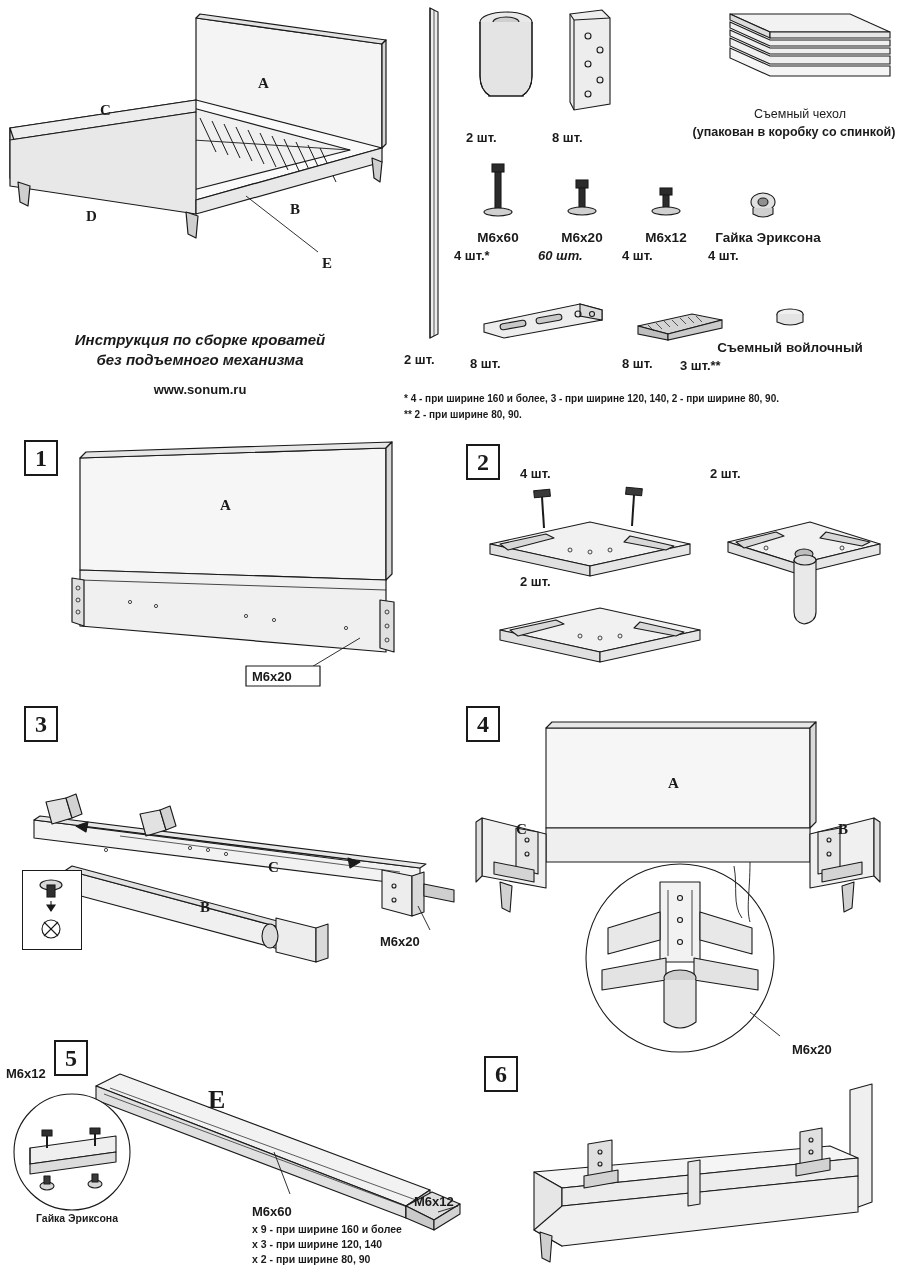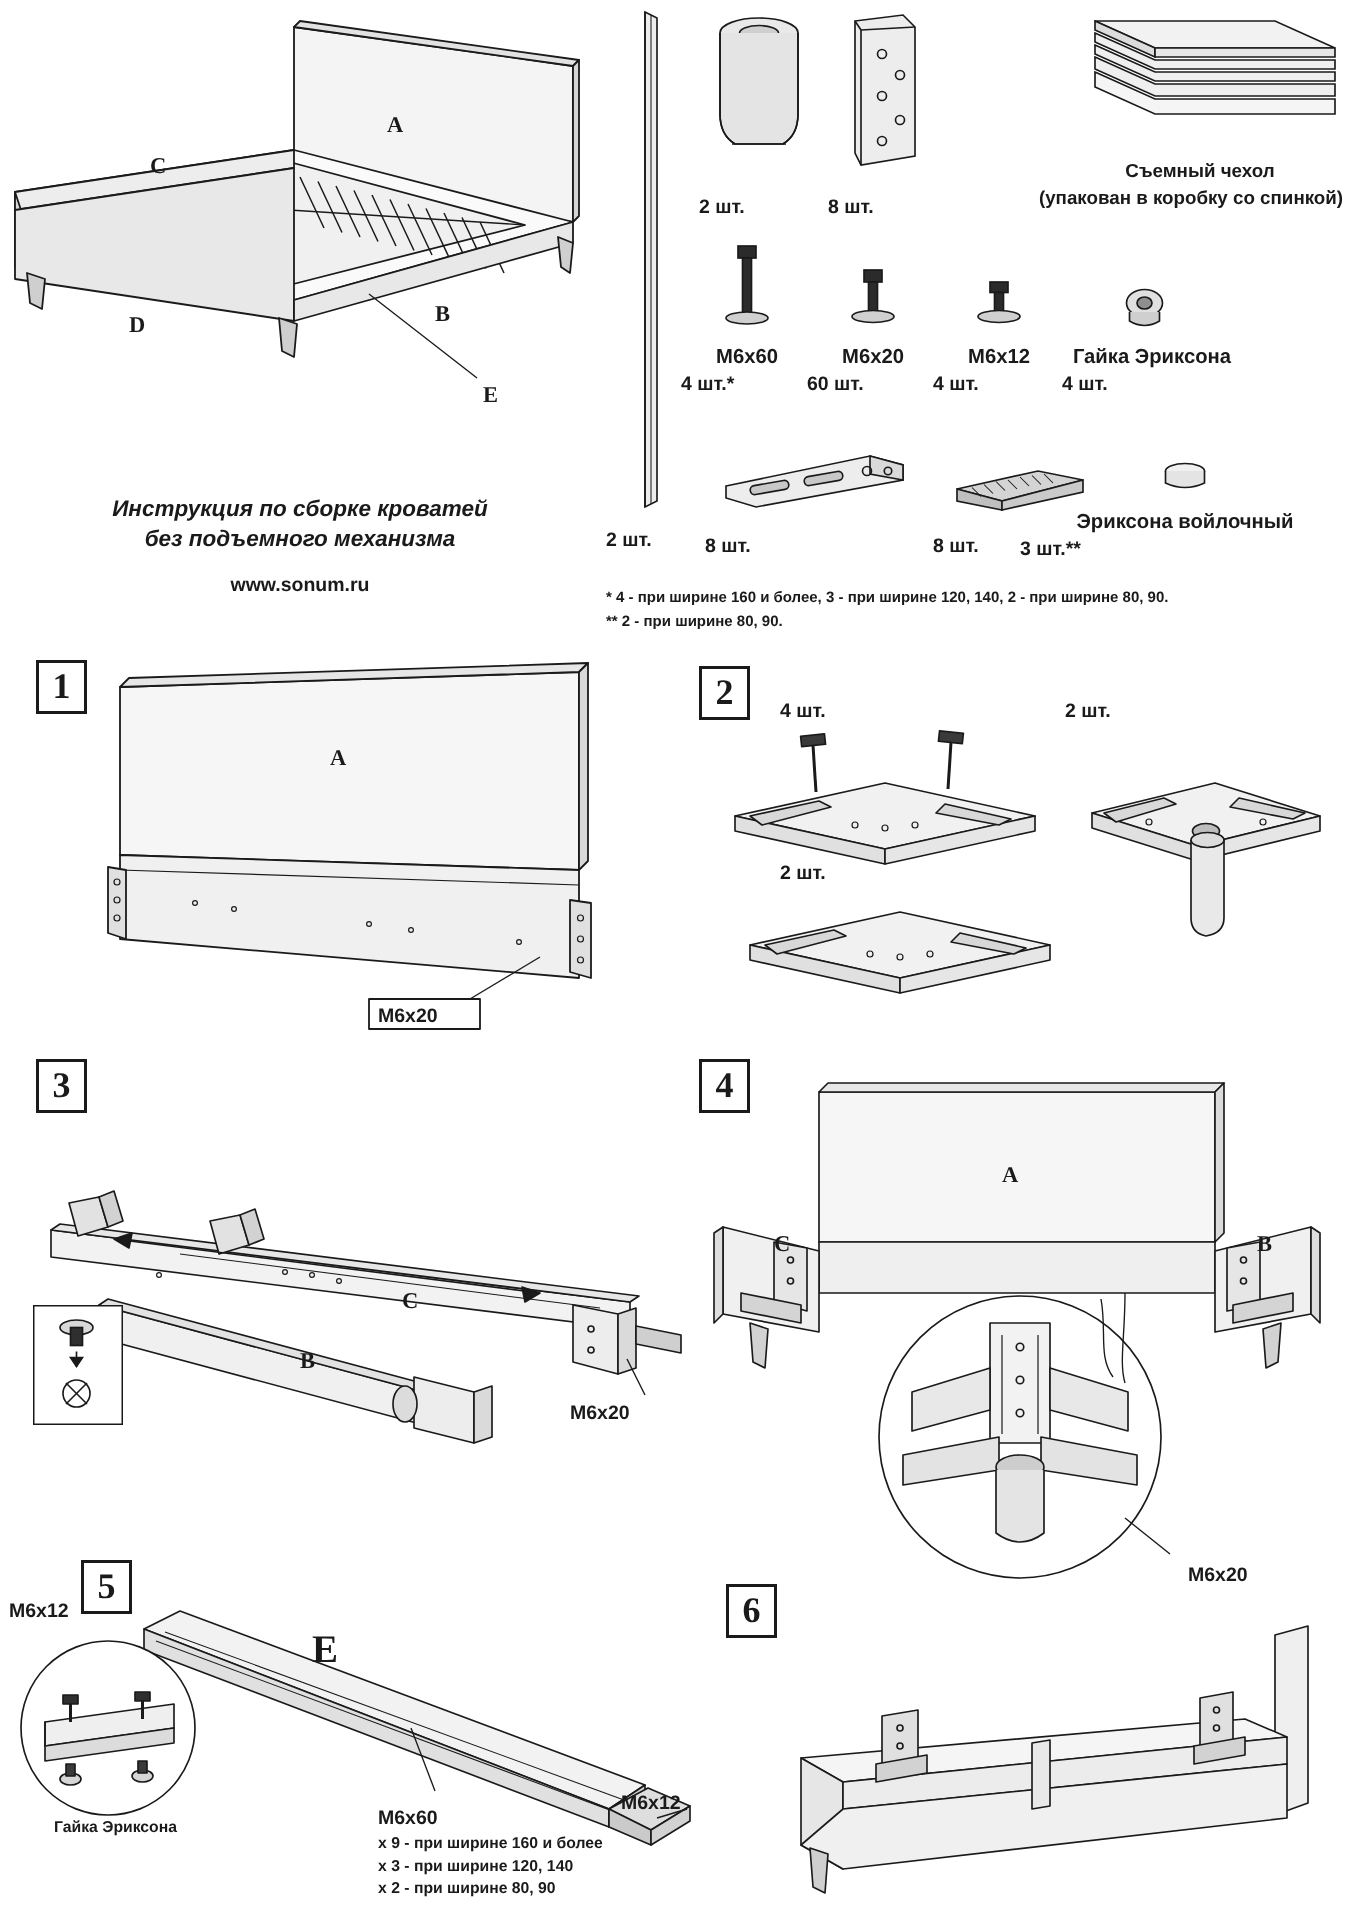--- a/index.html
+++ b/index.html
@@ -23,21 +23,21 @@
     font-size:24px;font-weight:bold;
     font-family:"Liberation Serif", serif;
   }
   .label-bold{font-weight:bold;font-size:13px;}
   .label-xs{font-size:10.5px;}
   .title-main{font-size:15px;font-weight:bold;text-align:center;line-height:1.35;font-style:italic;}
   .url{font-size:13px;font-weight:bold;text-align:center;}
   .part-label{font-weight:bold;font-size:13.5px;text-align:center;}
   .part-qty{font-weight:bold;font-size:13px;text-align:left;}
   .note{font-size:10px;font-weight:bold;line-height:1.45;}
-  .cap{font-size:12.5px;font-weight:bold;text-align:center;line-height:1.3;}
+  .cap{font-size:12.5px;font-weight:normal;text-align:center;line-height:1.3;}
   .panel-border{position:absolute;border:1.5px solid #1a1a1a;}
 </style>
 </head>
 <body>
 
 <div class="page">
 
   <div class="abs" style="left:0px;top:0px;width:400px;height:310px;">
     <svg width="400" height="310" viewBox="0 0 400 310">
       <g fill="none" stroke="#1a1a1a" stroke-width="1.2" stroke-linejoin="round">
@@ -171,21 +171,21 @@
     <div class="abs part-qty" style="left:50px;top:248px;width:88px;">4 шт.*</div>
 
     <svg class="abs" style="left:150px;top:176px;" width="56" height="48" viewBox="0 0 56 48">
       <g fill="none" stroke="#1a1a1a" stroke-width="1.1">
         <rect x="22" y="4" width="12" height="8" fill="#2b2b2b"></rect>
         <rect x="25" y="12" width="6" height="20" fill="#2b2b2b"></rect>
         <ellipse cx="28" cy="35" rx="14" ry="4" fill="#d0d0d0"></ellipse>
       </g>
     </svg>
     <div class="abs part-label" style="left:134px;top:230px;width:88px;">M6x20</div>
-    <div class="abs part-qty" style="left:134px;top:248px;width:88px;">60 шт.</div>
+    <div class="abs part-qty" style="left:134px;top:248px;width:88px;font-style:italic;">60 шт.</div>
 
     <svg class="abs" style="left:234px;top:184px;" width="56" height="40" viewBox="0 0 56 40">
       <g fill="none" stroke="#1a1a1a" stroke-width="1.1">
         <rect x="22" y="4" width="12" height="7" fill="#2b2b2b"></rect>
         <rect x="25" y="11" width="6" height="13" fill="#2b2b2b"></rect>
         <ellipse cx="28" cy="27" rx="14" ry="4" fill="#d0d0d0"></ellipse>
       </g>
     </svg>
     <div class="abs part-label" style="left:218px;top:230px;width:88px;">M6x12</div>
     <div class="abs part-qty" style="left:218px;top:248px;width:88px;">4 шт.</div>
@@ -229,21 +229,21 @@
       </g>
     </svg>
     <div class="abs part-qty" style="left:218px;top:356px;width:110px;">8 шт.</div>
 
     <svg class="abs" style="left:356px;top:300px;" width="60" height="36" viewBox="0 0 60 36">
       <g fill="none" stroke="#1a1a1a" stroke-width="1.1">
         <ellipse cx="30" cy="14" rx="13" ry="5" fill="#f0f0f0"></ellipse>
         <path d="M17,14 L17,22 Q30,28 43,22 L43,14" fill="#e4e4e4"></path>
       </g>
     </svg>
-    <div class="abs part-label" style="left:276px;top:340px;width:220px;">Эриксона войлочный</div>
+    <div class="abs part-label" style="left:276px;top:340px;width:220px;">Съемный войлочный</div>
     <div class="abs part-qty" style="left:276px;top:358px;width:220px;">3 шт.**</div>
 
     <div class="abs note" style="left:0px;top:392px;width:490px;">* 4 - при ширине 160 и более, 3 - при ширине 120, 140, 2 - при ширине 80, 90.</div>
     <div class="abs note" style="left:0px;top:408px;width:490px;">** 2 - при ширине 80, 90.</div>
   </div>
 
   <div class="stepbox" style="left:24px;top:440px;">1</div>
   <div class="abs" style="left:60px;top:430px;width:390px;height:280px;">
     <svg width="390" height="280" viewBox="0 0 390 280">
       <g fill="none" stroke="#1a1a1a" stroke-width="1.2" stroke-linejoin="round">

